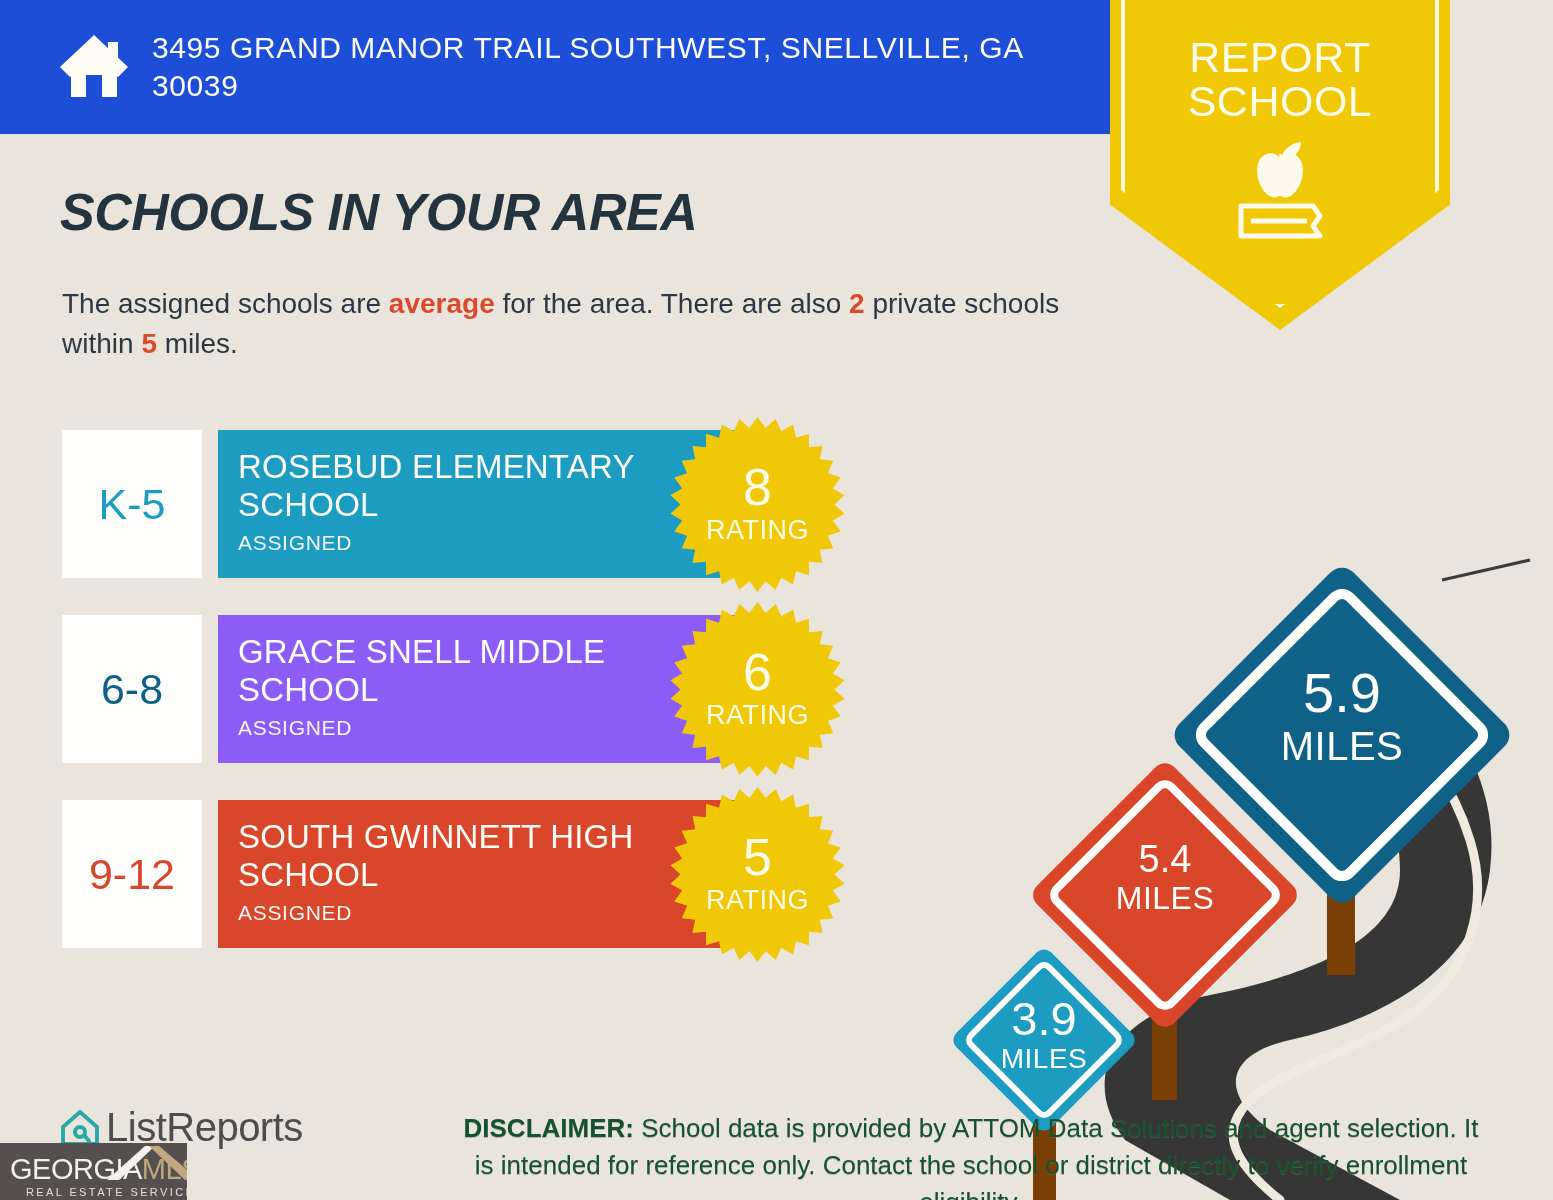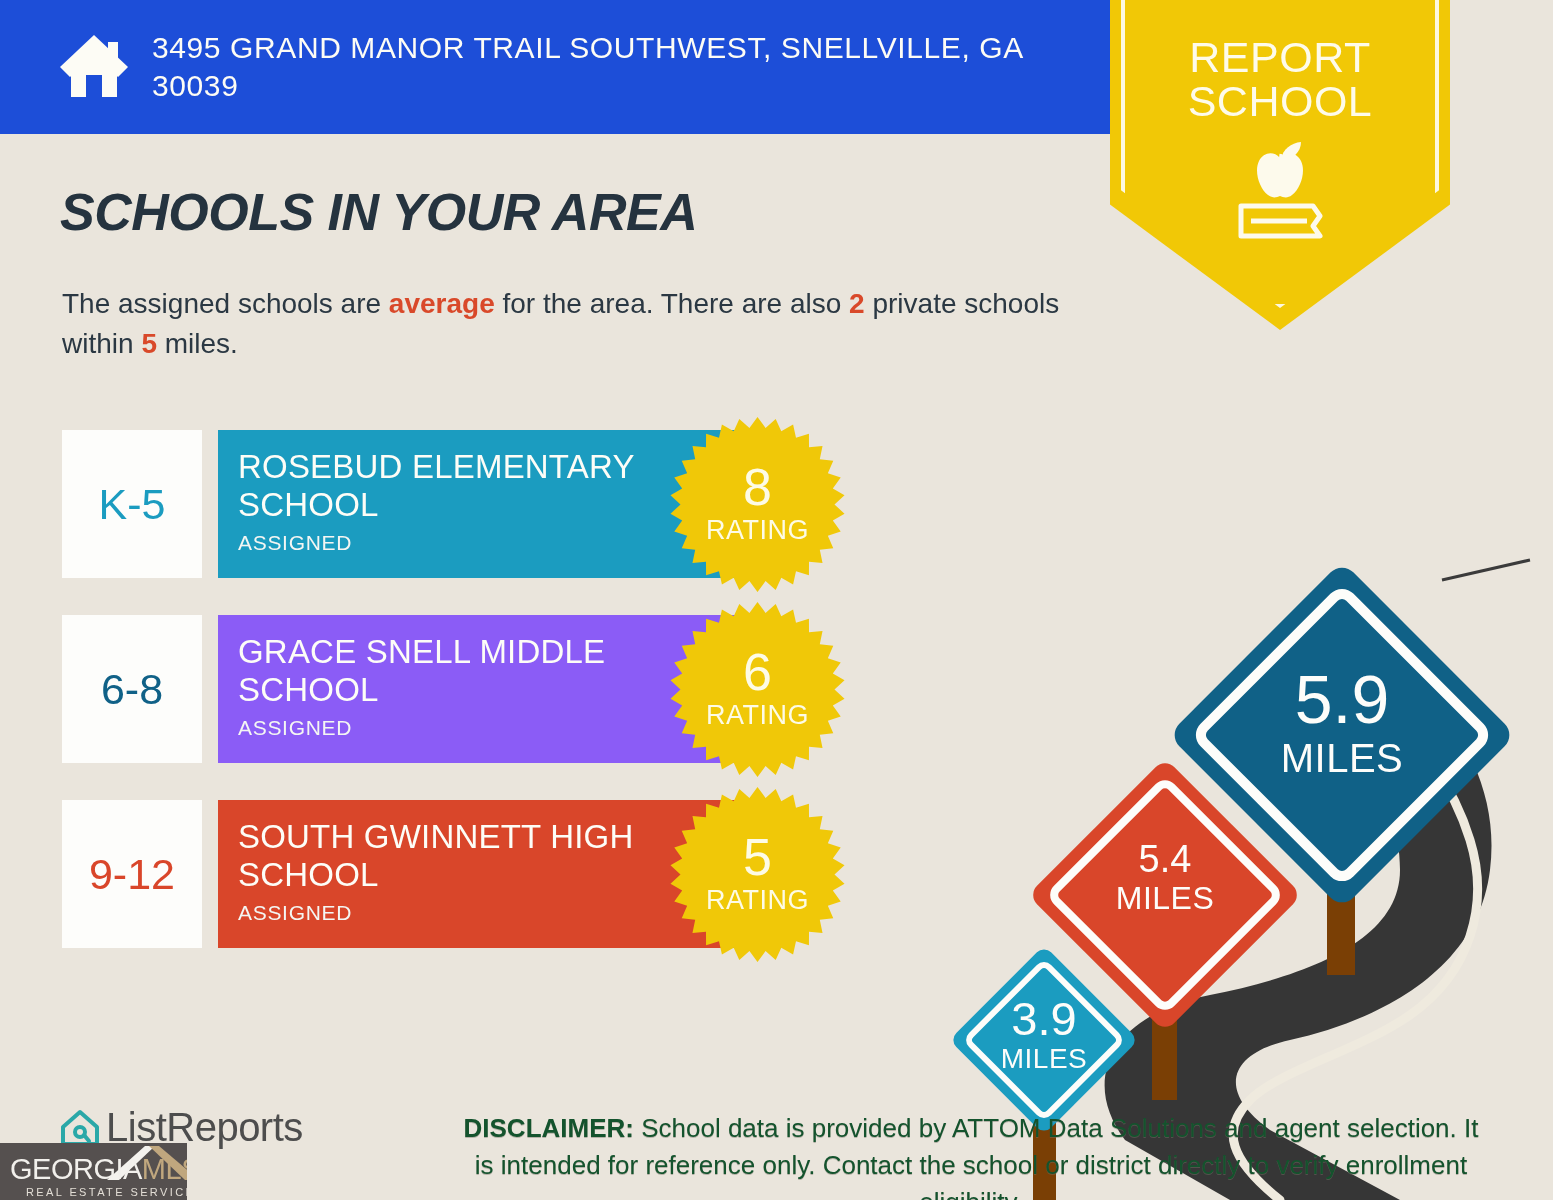--- a/index.html
+++ b/index.html
@@ -275,21 +275,21 @@
       <span class="sign-num" style="font-size:47px;">3.9</span>
       <span class="sign-mi" style="font-size:28px;margin-top:3px;">MILES</span>
     </div>
 
     <div class="sign-text" style="left:155px;top:400px;width:160px;">
       <span class="sign-num" style="font-size:38px;">5.4</span>
       <span class="sign-mi" style="font-size:32px;margin-top:4px;">MILES</span>
     </div>
 
     <div class="sign-text" style="left:322px;top:225px;width:180px;">
-      <span class="sign-num" style="font-size:68px;">5.9</span>
+      <span class="sign-num" style="font-size:56px;">5.9</span>
       <span class="sign-mi" style="font-size:40px;margin-top:5px;">MILES</span>
     </div>
   </div>
 
   <div class="listreports">
     <div class="lr-icon">
       <svg viewBox="0 0 44 42" width="44" height="42">
         <path d="M5 20 L22 5 L39 20 L39 37 L5 37 Z" fill="none" stroke="#2aa8a8" stroke-width="4" stroke-linejoin="round"></path>
         <circle cx="22" cy="25" r="5" fill="none" stroke="#2aa8a8" stroke-width="4"></circle>
         <path d="M26 28 L31 34" stroke="#2aa8a8" stroke-width="4" stroke-linecap="round"></path>

